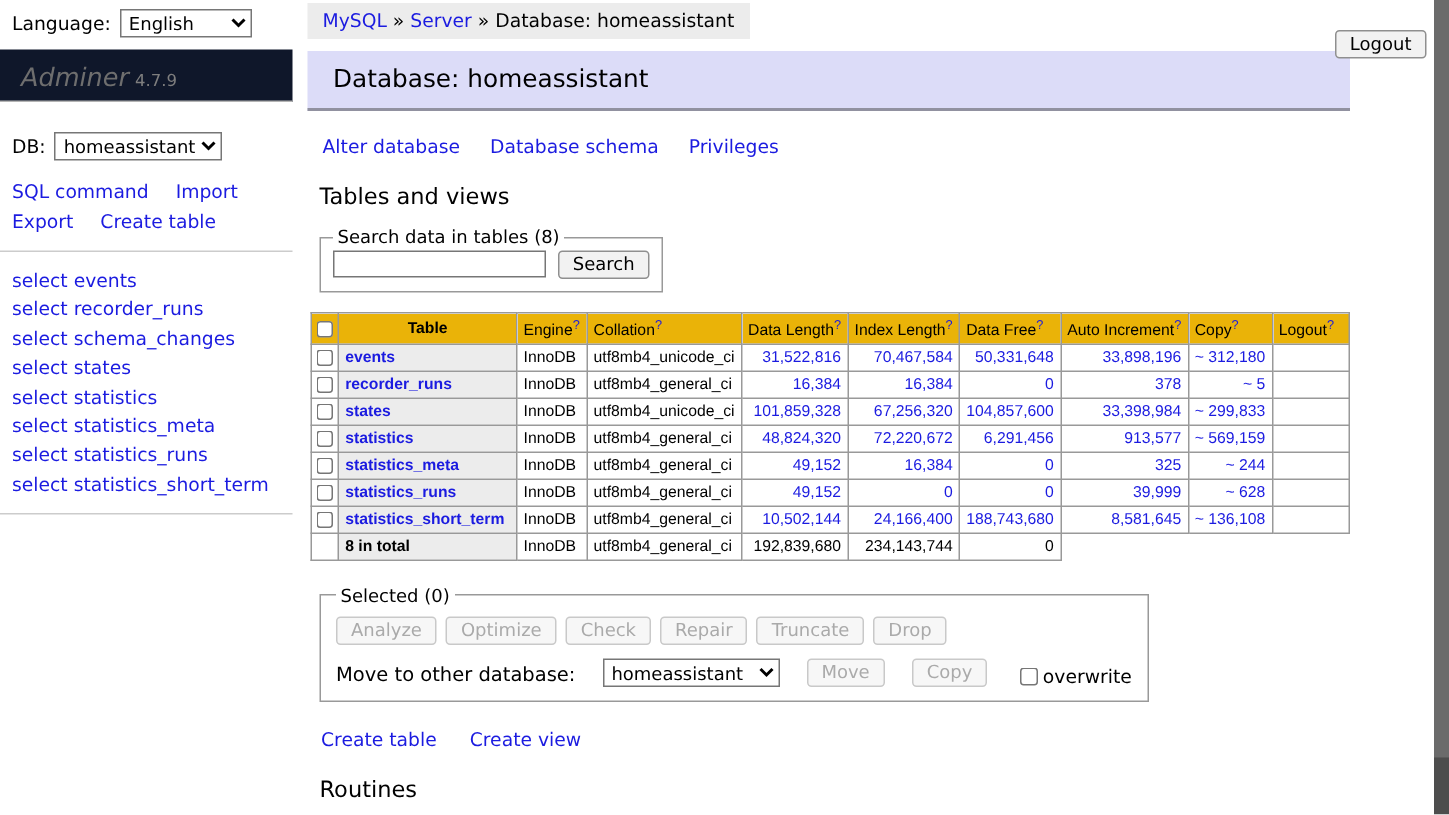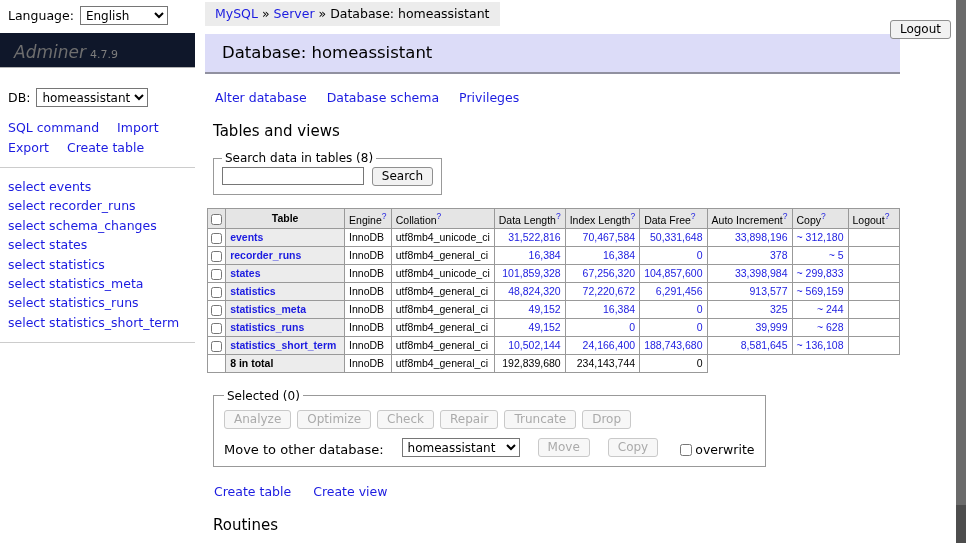--- a/index.html
+++ b/index.html
@@ -69,21 +69,21 @@
   
   table.db-tables {
     border-collapse:collapse; table-layout:fixed;
     margin:13px 0 0 2px;
     font-family:"Liberation Sans", sans-serif; font-size:10.5px;
   }
   .db-tables th, .db-tables td {
     border:1px solid #999; padding:2px 4px; height:18px;
     white-space:nowrap; overflow:hidden;
   }
-  .db-tables thead th { background:#e5e5e5; font-weight:normal; text-align:left; }
+  .db-tables thead th { background:#eab308; font-weight:normal; text-align:left; }
   .db-tables thead th.col-table-hd { font-weight:bold; text-align:center; }
   .db-tables tbody th { background:#ececec; font-weight:bold; text-align:left; }
   .db-tables .cb { text-align:center; padding:1px 2px; }
   .db-tables input[type=checkbox] { width:11px; height:11px; margin:1px 0 0; vertical-align:middle; }
   .db-tables td.num { text-align:right; }
   .db-tables td.num a, .db-tables td.num span.blue { color:#1b1be0; }
   .db-tables .name-link { font-weight:bold; color:#1b1be0; }
   sup.help { font-size:8.5px; }
   sup.help a { color:#1b1be0; }
   .total-row td.num { color:#000; }

